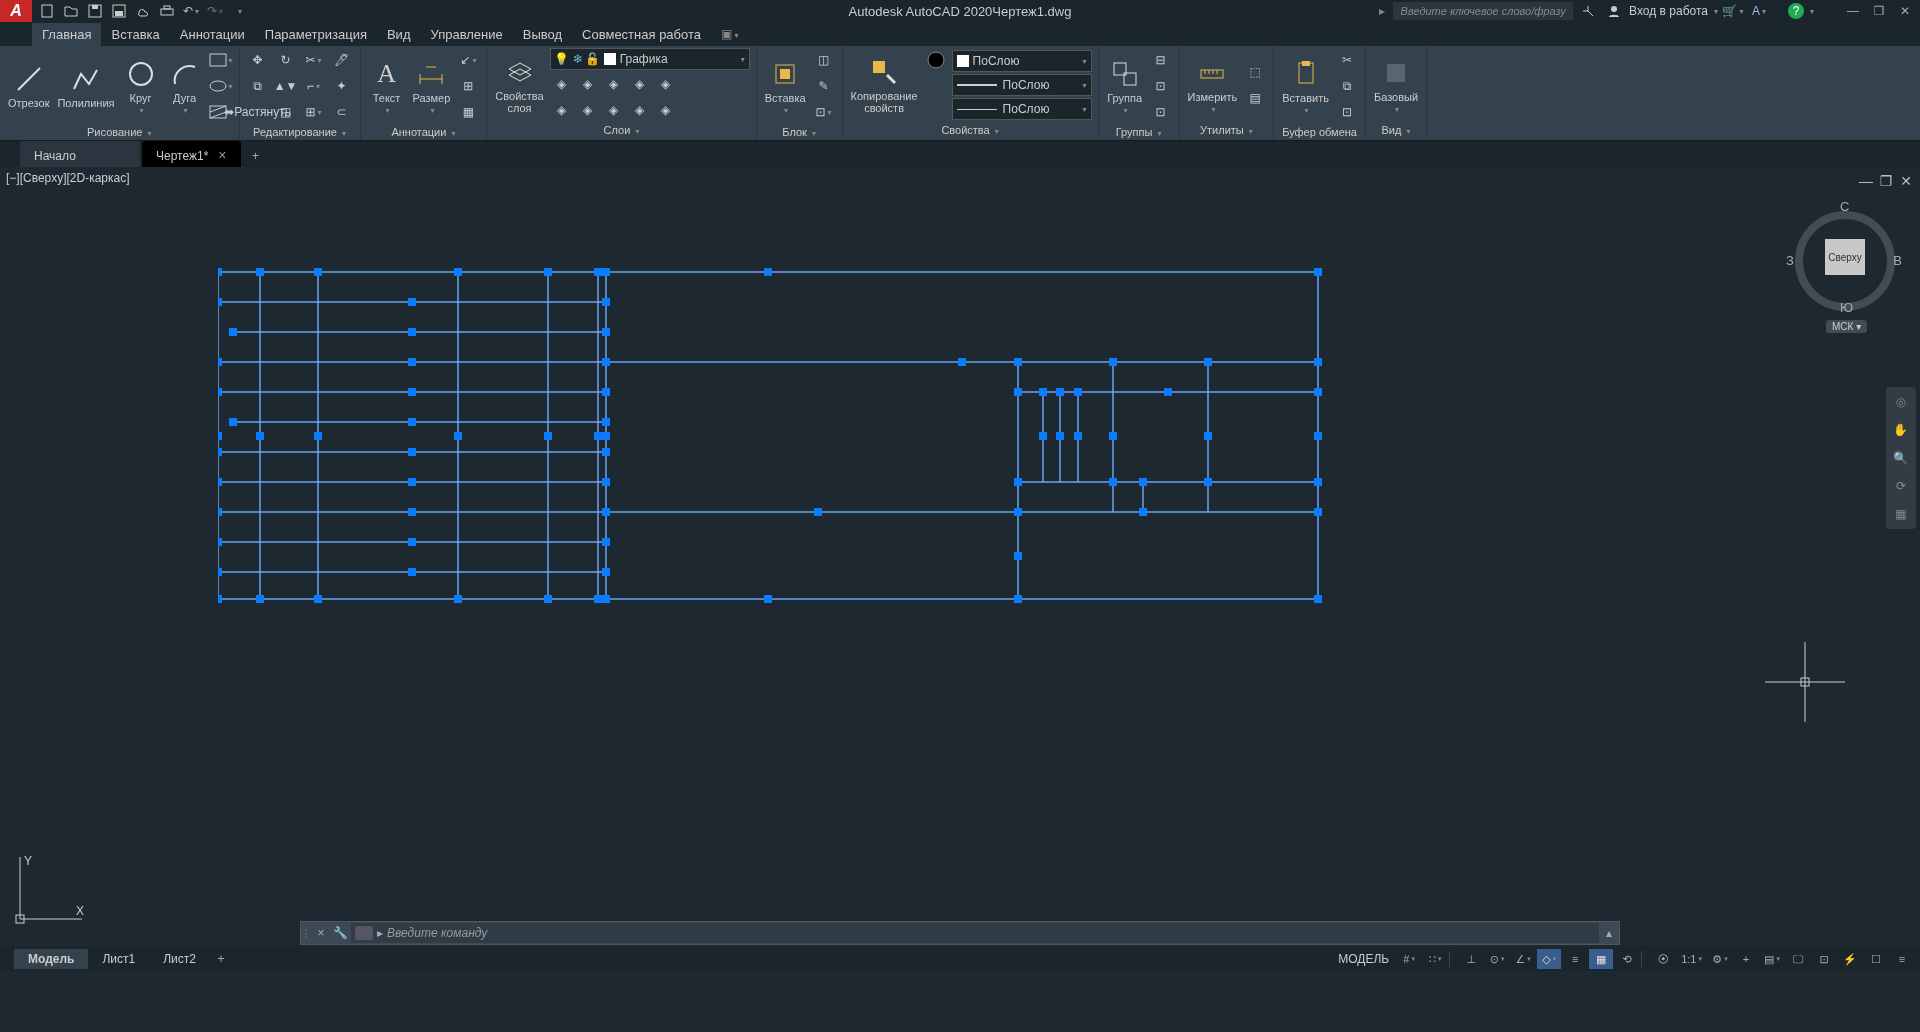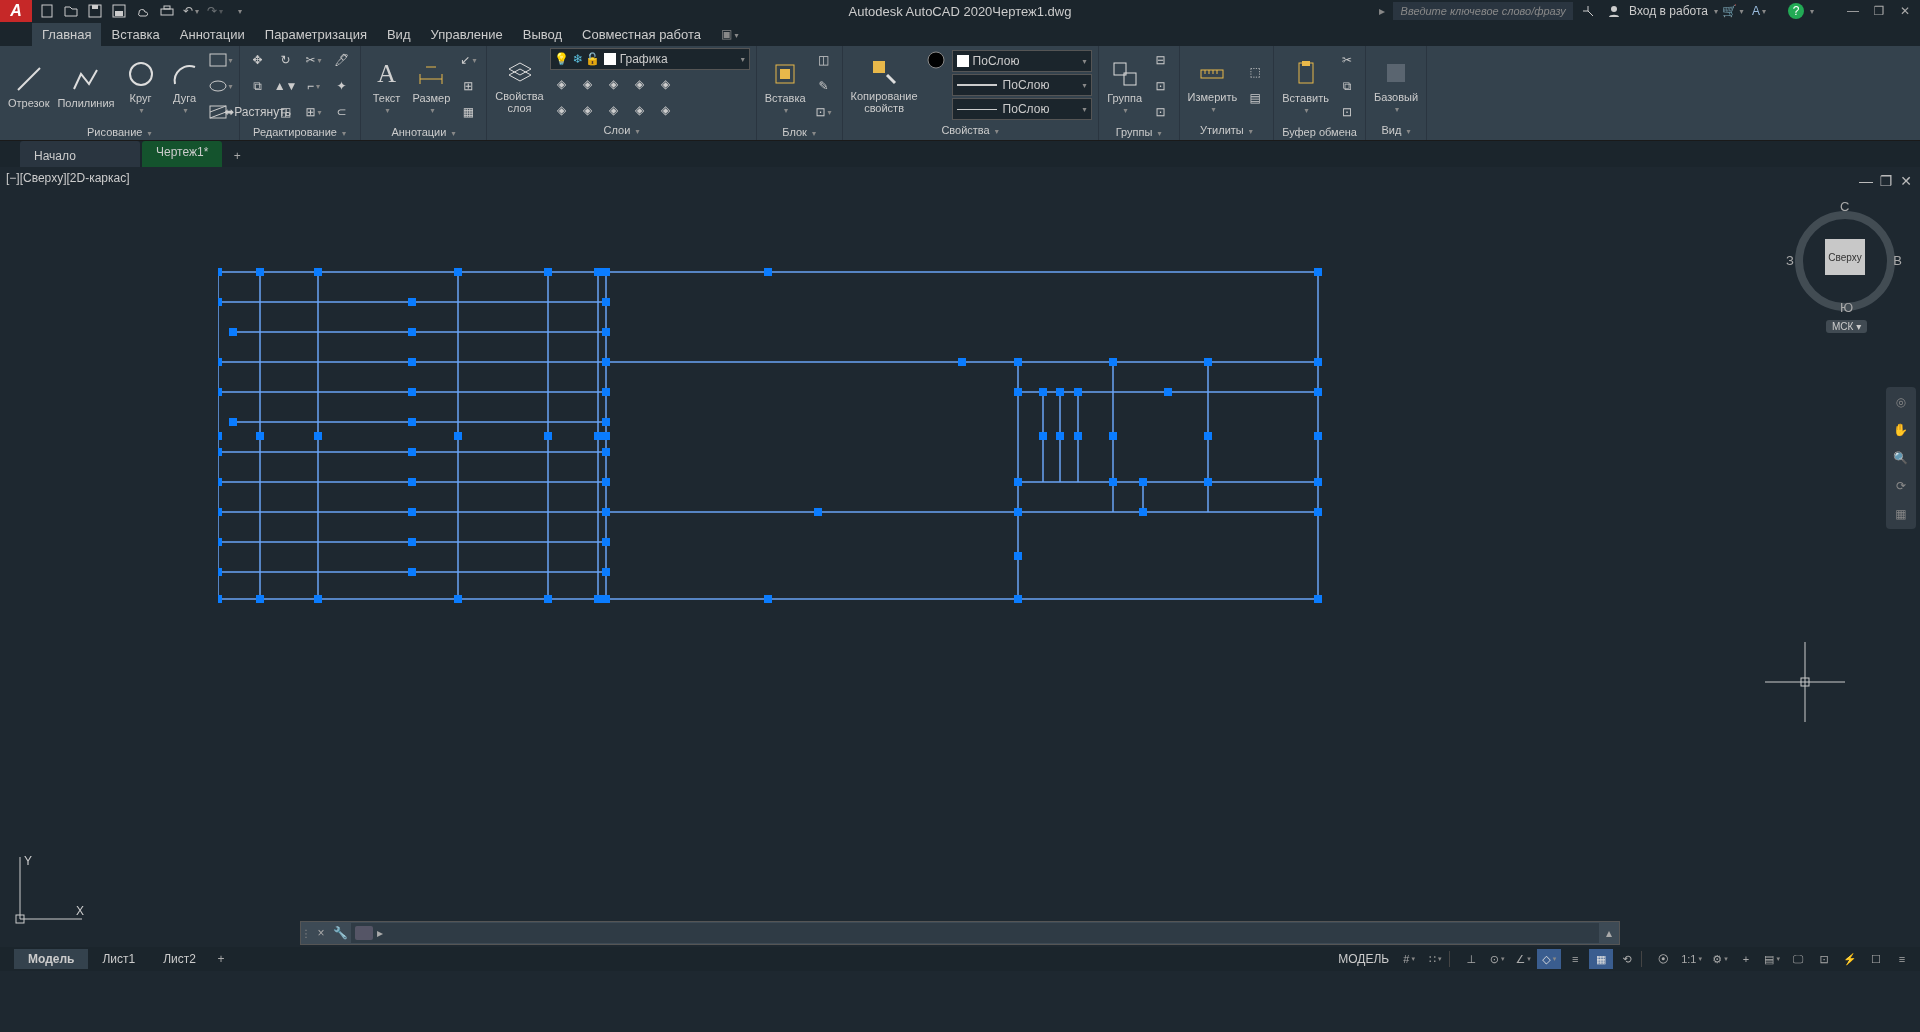--- a/index.html
+++ b/index.html
@@ -31,21 +31,21 @@
 .ribbon-icon-lg { width: 32px; height: 32px; display: flex; align-items: center; justify-content: center; color: #d0d0d0; }
 .ribbon-label { font-size: 11px; text-align: center; color: #ccc; }
 .ribbon-col { display: flex; flex-direction: column; gap: 2px; }
 .ribbon-btn-sm { width: 24px; height: 24px; display: flex; align-items: center; justify-content: center; cursor: pointer; color: #ccc; }
 .ribbon-dropdown { background: #1b252c; border: 1px solid #555; height: 22px; padding: 0 4px; display: flex; align-items: center; min-width: 140px; color: #ccc; cursor: pointer; }
 .ribbon-dropdown .dd-sq { width: 12px; height: 12px; background: #fff; margin-right: 4px; }
 
 
 .file-tabs { height: 26px; background: #1b252c; display: flex; align-items: flex-end; padding-left: 20px; }
 .file-tab { height: 26px; padding: 4px 14px; background: #2a3540; color: #ccc; cursor: pointer; display: flex; align-items: flex-end; gap: 10px; margin-right: 2px; border-radius: 3px 3px 0 0; }
-.file-tab.active { background: #14532d; flex-direction: column; }
+.file-tab.active { background: #000000; }
 .file-tab-close { color: #999; cursor: pointer; font-size: 14px; }
 .file-tab-add { width: 26px; height: 22px; display: flex; align-items: center; justify-content: center; color: #aaa; cursor: pointer; }
 
 
 .canvas-area { position: relative; height: 780px; background: #1e2830; }
 .viewport-label { position: absolute; top: 4px; left: 6px; color: #ccc; font-size: 12px; }
 .viewport-controls { position: absolute; top: 6px; right: 6px; display: flex; gap: 4px; }
 .vc-btn { width: 16px; height: 16px; color: #bbb; cursor: pointer; display: flex; align-items: center; justify-content: center; font-size: 14px; }
 
 
@@ -673,20 +673,21 @@
     </svg>
   </div>
 
   <div class="cmdline-bar">
     <div class="cmd-handle">⋮</div>
     <div class="cmd-close">×</div>
     <div class="cmd-config">🔧</div>
     <div class="cmd-input-wrap">
       <div class="cmd-prompt-icon"></div>
       <span style="color:#aaa;margin-right:4px">▸</span>
+      <div class="cmd-input">Введите  команду</div>
     </div>
     <div class="cmd-recent">▴</div>
   </div>
 </div>
 
 <div style="position:relative;height:24px">
   <div class="layout-tabs">
     <div class="layout-tab active">Модель</div>
     <div class="layout-tab">Лист1</div>
     <div class="layout-tab">Лист2</div>

